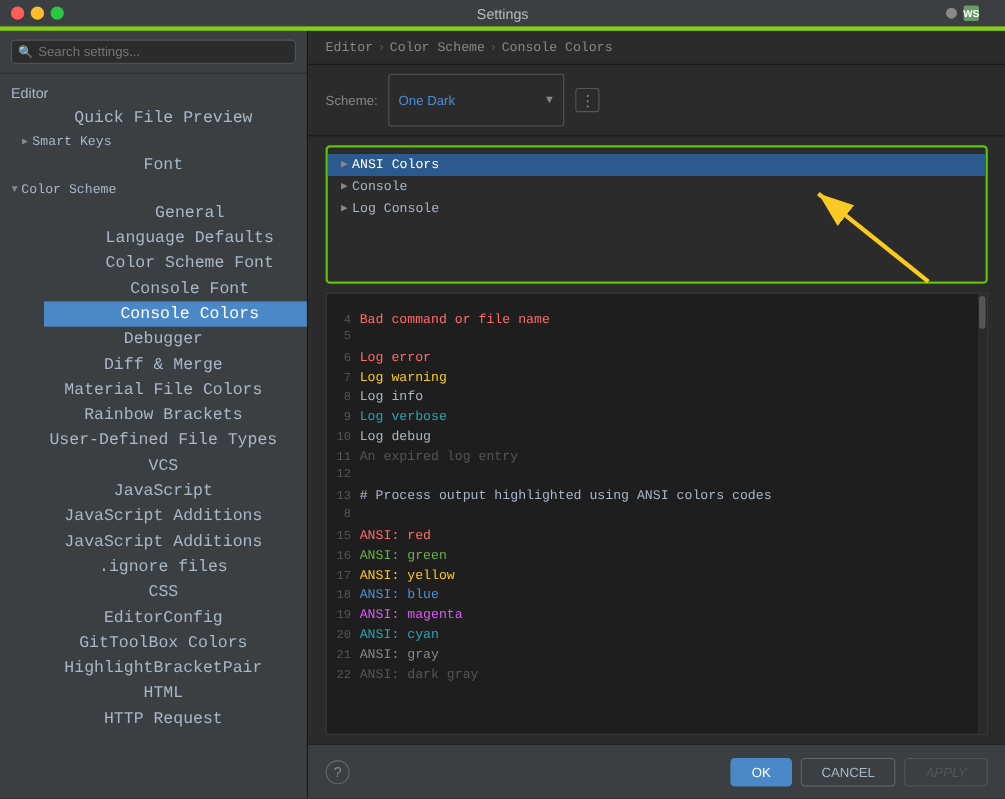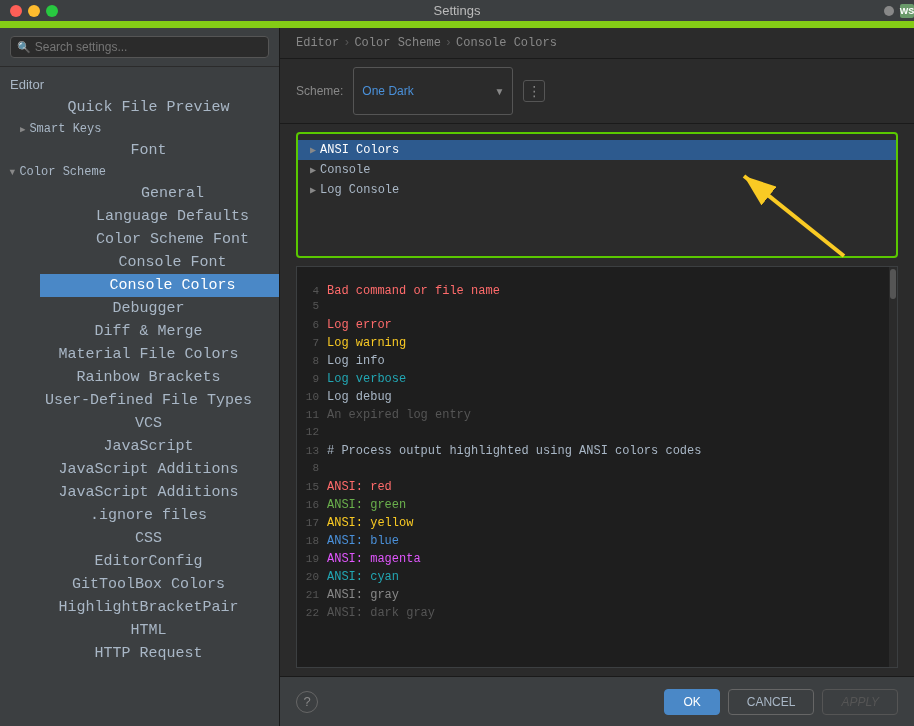--- a/index.html
+++ b/index.html
@@ -14,40 +14,40 @@
     }
 
     
     .titlebar {
       height: 28px;
       background: #3c3f41;
       display: flex;
       align-items: center;
       justify-content: center;
       position: relative;
-      border-bottom: 7px solid #84cc16;
+      border-bottom: 4px solid #84cc16;
     }
     .titlebar-title {
       font-size: 13px;
       color: #bbb;
     }
     .traffic-lights {
       position: absolute;
       left: 10px;
       display: flex;
       gap: 6px;
       align-items: center;
     }
     .tl { width: 12px; height: 12px; border-radius: 50%; }
     .tl-close { background: #ff5f57; }
     .tl-min { background: #febc2e; }
     .tl-max { background: #28c840; }
     .titlebar-right {
       position: absolute;
-      right: 0;
+      right: 24px;
       display: flex;
       align-items: center;
       gap: 6px;
     }
     .ws-badge {
       width: 14px;
       height: 14px;
       background: #6a9a6a;
       border-radius: 2px;
       font-size: 9px;

